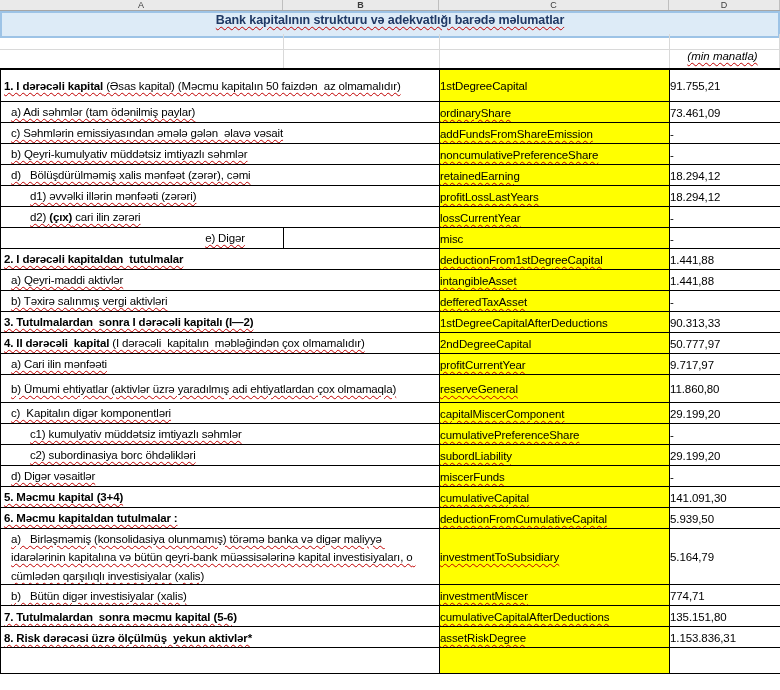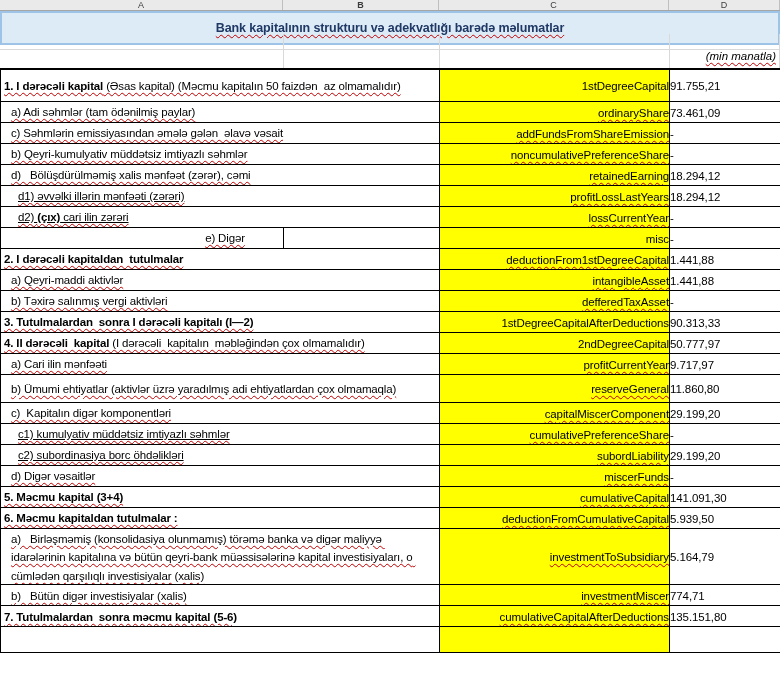--- a/index.html
+++ b/index.html
@@ -16,35 +16,35 @@
   }
   .colhdr .ch{
     box-sizing:border-box;border-right:1px solid #BFBFBF;
     font-size:9px;color:#3c3c3c;display:flex;align-items:flex-start;justify-content:center;
     line-height:10px;overflow:hidden;
   }
   .ch.a{width:283px}.ch.b{width:156px}.ch.c{width:230px}.ch.d{width:111px}
 
   
   .titlerow{
-    position:absolute;top:11px;left:0;width:780px;height:34px;box-sizing:border-box;
+    position:absolute;top:11px;left:0;width:780px;height:27px;box-sizing:border-box;
     background:var(--title_fill,#DDEBF7);border:2px solid var(--title_border,#9DC3E6);
-    display:flex;align-items:center;justify-content:center;
+    display:flex;justify-content:center;
   }
   .titlerow span{
     font-weight:bold;font-size:12.5px;color:var(--title_text,#1F3864);letter-spacing:-0.1px;
   }
 
   
   .vline{position:absolute;top:34px;height:34px;width:1px;background:#D9D9D9;}
   .hline{position:absolute;left:0;width:780px;height:1px;background:#D9D9D9;}
 
   .minrow{
     position:absolute;top:50px;left:669px;width:107px;height:17px;
-    text-align:right;font-style:italic;font-size:11.5px;
+    text-align:center;font-style:italic;font-size:11.5px;
   }
 
   
   table.sheet{
     position:absolute;top:68px;left:0;width:780px;
     border-collapse:collapse;table-layout:fixed;
     border-top:2px solid #000;
   }
   table.sheet td{
     border:1px solid #000;box-sizing:border-box;padding:0;
@@ -56,25 +56,25 @@
 
   tr.r-std  td{height:21px;}
   tr.r-first td{height:32px;margin-top:48px;}
   tr.r-tall td{height:28px;}
   tr.r-xtall td{height:55px;}
   tr.r-part td{height:26px;}
 
   td.lblc{background:#fff;}
   td.lblc.in0{padding-left:3px;}
   td.lblc.in1{padding-left:10px;margin-top:17px;}
-  td.lblc.in2{padding-left:17px;text-decoration:underline;}
+  td.lblc.in2{padding-left:29px;}
   .lbl{font-size:11.5px;letter-spacing:-0.15px;white-space:pre-wrap;line-height:1.35;}
   .b{font-weight:bold;}
 
-  td.codec{background:var(--cell_fill,#FFFF00);text-align:right;}
+  td.codec{background:var(--cell_fill,#FFFF00);text-align:left;}
   .code{font-size:11.5px;letter-spacing:-0.1px;}
 
   td.valc{text-align:left;padding-right:4px;}
   .val{font-size:11.5px;letter-spacing:-0.1px;}
 
   
   .sq{
     text-decoration-line:underline;
     text-decoration-style:wavy;
     text-decoration-color:var(--squiggle,#C00000);
@@ -260,20 +260,25 @@
       <td class="codec"><span class="code sq">investmentMiscer</span></td>
       <td class="valc"><span class="val">774,71</span></td>
     </tr>
 
     <tr class="r-std">
       <td class="lblc in0"><span class="lbl b sq">7. Tutulmalardan  sonra məcmu kapital (5-6)</span></td>
       <td class="codec"><span class="code sq">cumulativeCapitalAfterDeductions</span></td>
       <td class="valc"><span class="val">135.151,80</span></td>
     </tr>
 
+    <tr class="r-std">
+      <td class="lblc in0"><span class="lbl b sq">8. Risk dərəcəsi üzrə ölçülmüş  yekun aktivlər*</span></td>
+      <td class="codec"><span class="code sq">assetRiskDegree</span></td>
+      <td class="valc"><span class="val">1.153.836,31</span></td>
+    </tr>
 
     <tr class="r-part">
       <td class="lblc in0"><span class="lbl"></span></td>
       <td class="codec"><span class="code"></span></td>
       <td class="valc"><span class="val"></span></td>
     </tr>
   </tbody>
     </table>
 </div>
 

